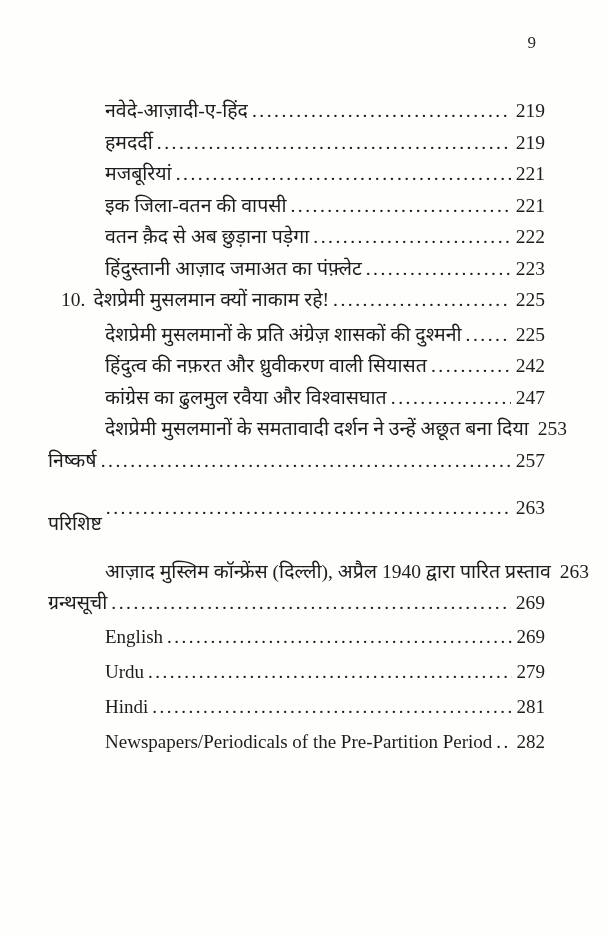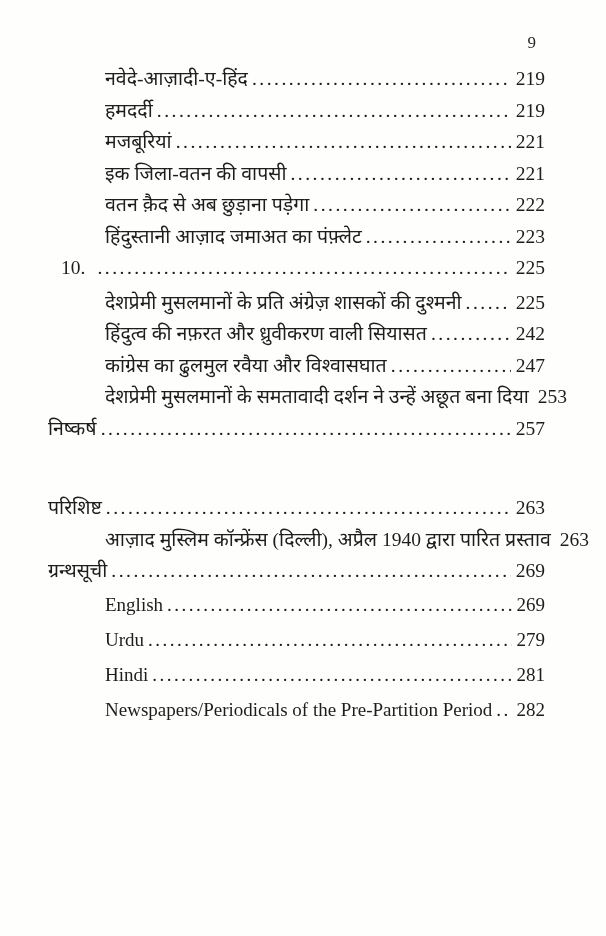--- a/index.html
+++ b/index.html
@@ -37,21 +37,21 @@
     align-items: baseline;
     height: 31.5px;
     line-height: 31.5px;
     font-size: 19.5px;
     white-space: nowrap;
   }
   .level-0 { padding-left: 48px; }
   .level-1 { padding-left: 105px; }
   .level-chapter { padding-left: 61px; margin-bottom: 3px; }
   .num { margin-right: 8px; }
-  .title { flex: 0 0 auto; }
+  .title { flex: 0 0 auto; margin-top: 32px; }
   .leader {
     flex: 1 1 auto;
     overflow: hidden;
     white-space: nowrap;
     margin: 0 5px 0 4px;
     letter-spacing: 2.5px;
     min-width: 0;
   }
   .leader::after {
     content: "................................................................................................................................................................";
@@ -92,20 +92,21 @@
         <span class="leader"></span>
         <span class="page-num">222</span>
       </div>
       <div class="toc-row level-1">
         <span class="title">हिंदुस्तानी आज़ाद जमाअत का पंफ़्लेट</span>
         <span class="leader"></span>
         <span class="page-num">223</span>
       </div>
       <div class="toc-row level-chapter">
         <span class="num">10.</span>
+        <span class="title">देशप्रेमी मुसलमान क्यों नाकाम रहे!</span>
         <span class="leader"></span>
         <span class="page-num">225</span>
       </div>
       <div class="toc-row level-1">
         <span class="title">देशप्रेमी मुसलमानों के प्रति अंग्रेज़ शासकों की दुश्मनी</span>
         <span class="leader"></span>
         <span class="page-num">225</span>
       </div>
       <div class="toc-row level-1">
         <span class="title">हिंदुत्व की नफ़रत और ध्रुवीकरण वाली सियासत</span>

